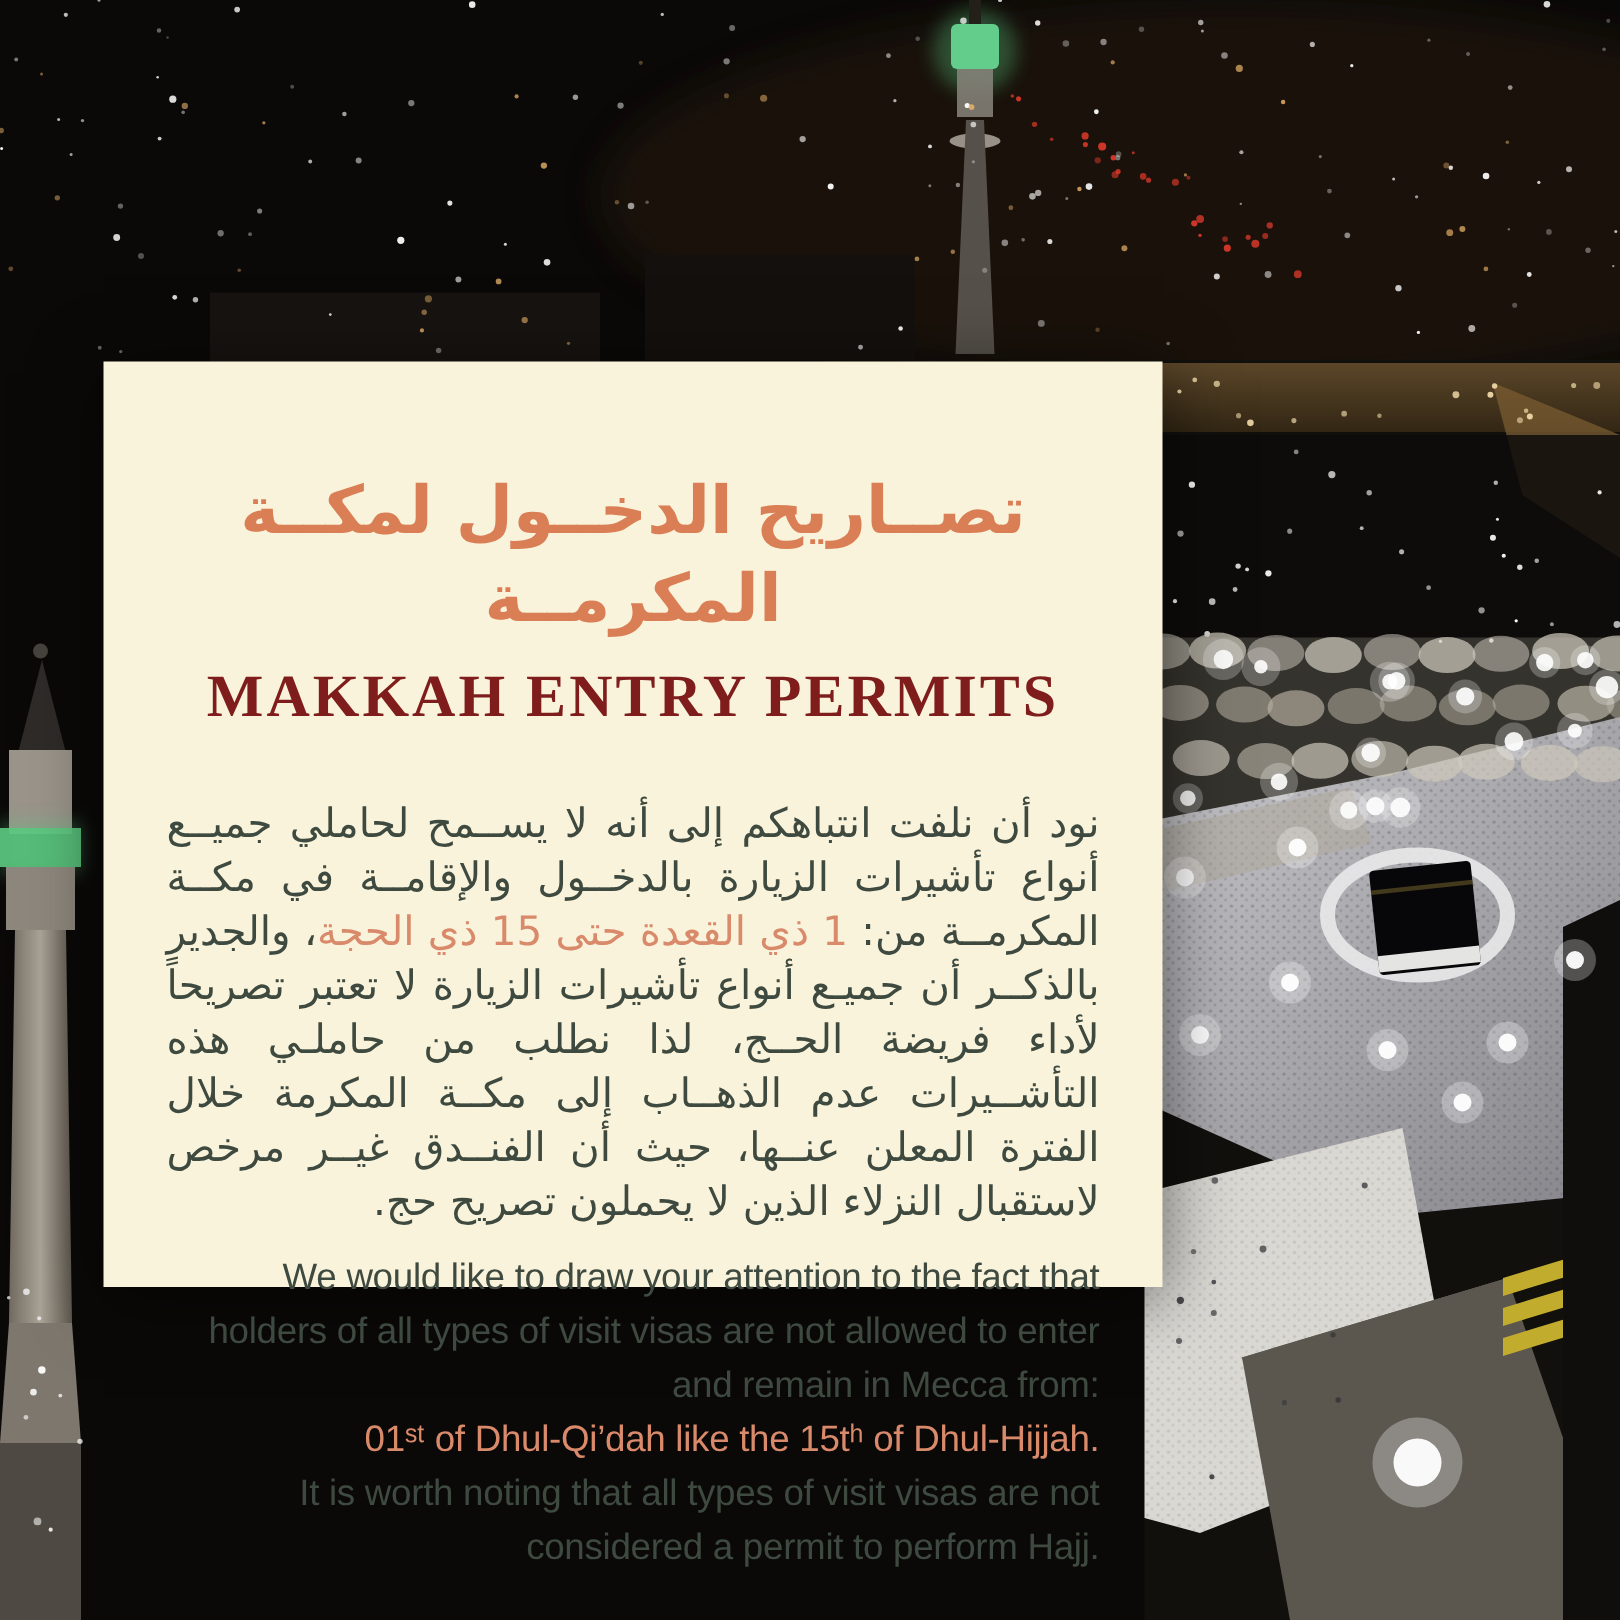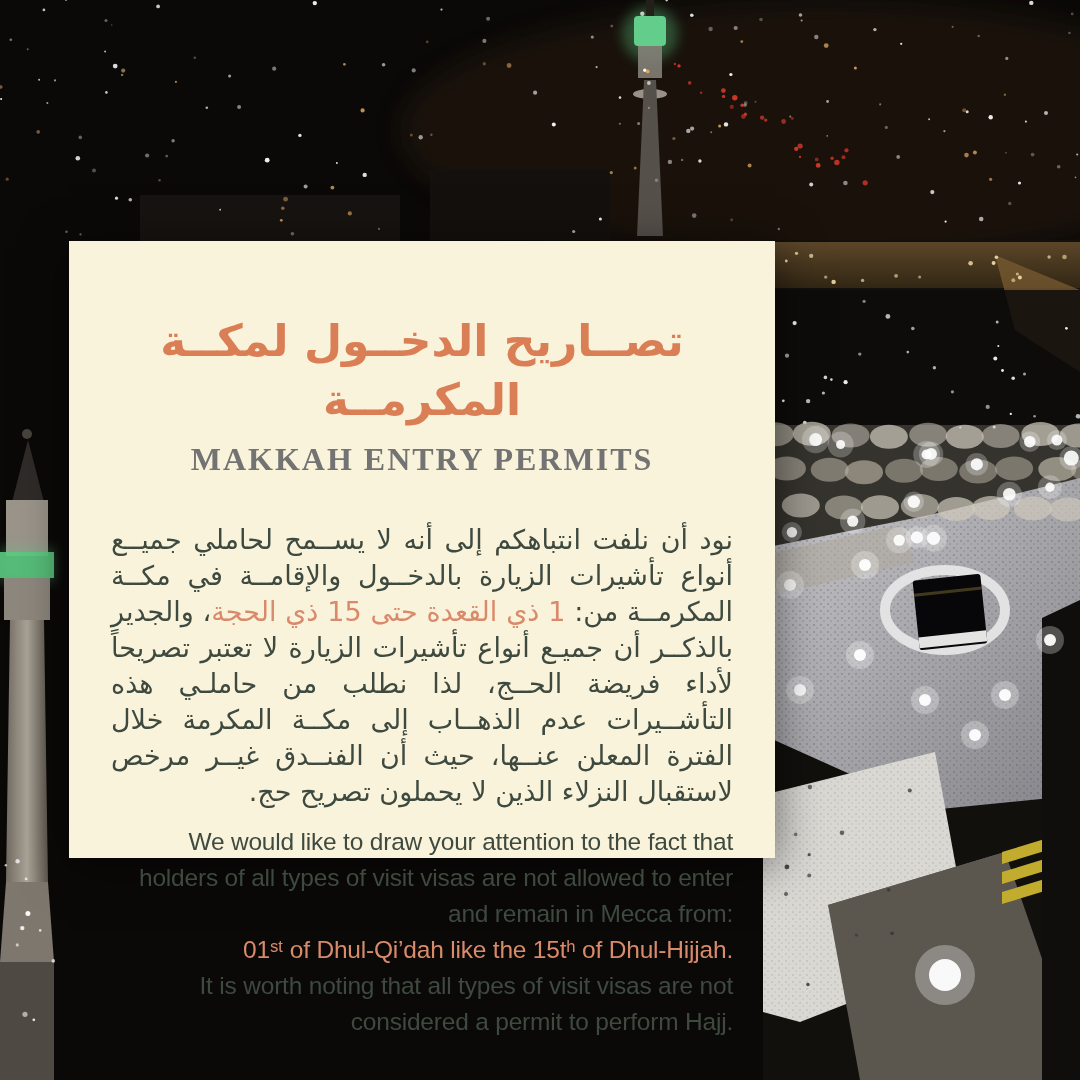--- a/index.html
+++ b/index.html
@@ -23,21 +23,21 @@
     position:absolute;left:57px;top:241px;width:706px;height:617px;
     background:#FAF3DB;z-index:2;box-sizing:border-box;
     padding:70px 42px 2px 42px;box-shadow:0 8px 44px rgba(0,0,0,.55);margin-left:12px;
   }
   .title-ar{
     margin:0;font-family:"DejaVu Sans",sans-serif;font-weight:700;
     font-size:44px;line-height:1.35;color:#DA7E55;text-align:center;direction:rtl;
   }
   .title-en{
     margin:10px 0 0 0;font-family:"Liberation Serif",serif;font-weight:700;
-    font-size:32px;line-height:1.2;letter-spacing:2px;color:#737373;text-align:center;
+    font-size:40px;line-height:1.2;letter-spacing:2px;color:#7f1d1d;text-align:center;
   }
   .body-ar{
     margin:44px 0 0 0;direction:rtl;text-align:justify;
     font-size:27px;line-height:36px;color:#3E4A3F;font-family:"DejaVu Sans",sans-serif;
   }
   .body-en{margin-top:14px;font-family:"Liberation Sans","DejaVu Sans",sans-serif;
     font-size:24.5px;line-height:36px;letter-spacing:-0.2px;color:#3E4A3F;}
   .body-en p{margin:0;text-align:right;}
   .hl{color:#D98A6B;}
 </style>

